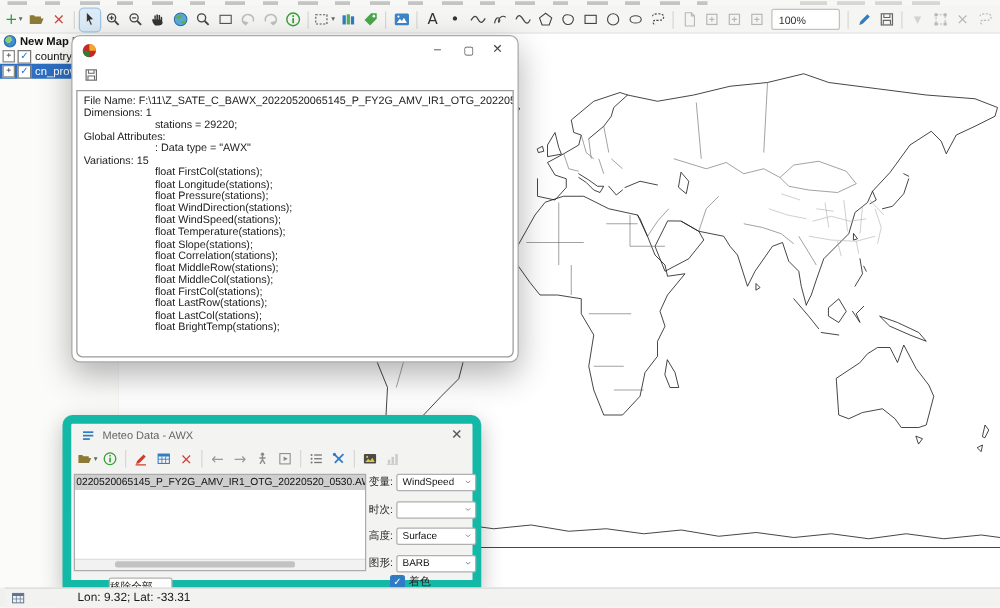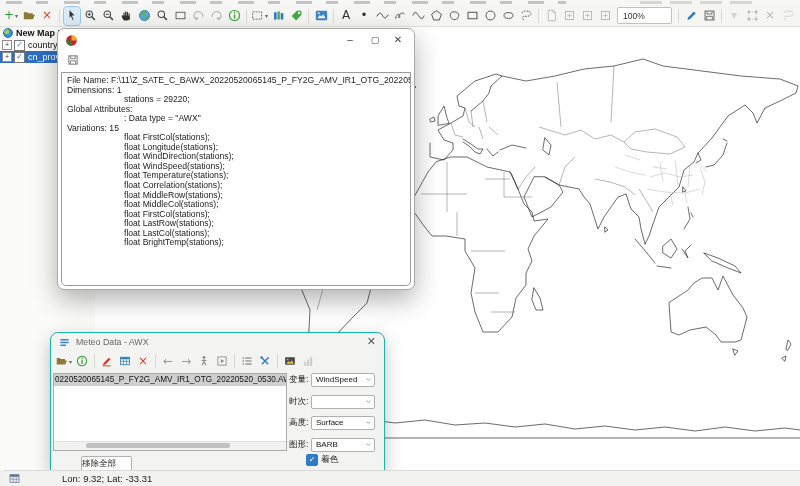--- a/index.html
+++ b/index.html
@@ -46,21 +46,21 @@
   .applogo{position:absolute;left:7px;top:5px;width:13px;height:13px;}
   .wbtn{position:absolute;top:3px;width:24px;height:16px;font-size:10px;color:#444;text-align:center;line-height:16px;}
   .dlg1 .savebar{position:absolute;left:0;top:22px;right:0;height:20px;}
   .dlg1 .savebar .ic{position:absolute;left:9px;top:3px;width:12px;height:12px;color:#666;}
   .dlg1 .content{position:absolute;left:3px;right:3px;top:43px;bottom:3px;border:1px solid #9a9a9a;
                  background:#fff;overflow:hidden;padding:3px 0 0 5px;box-sizing:border-box;border-radius:0 0 5px 5px;}
   .iline{font-size:8.6px;line-height:9.55px;color:#222;white-space:nowrap;}
   .iline.ind{padding-left:57px;}
   
   .dlg2{position:absolute;left:50px;top:332px;width:335px;height:139px;background:#f3f3f2;
-        border:1px solid #14b8a6;border-radius:8px 8px 0 0;box-shadow:0 6px 18px rgba(0,0,0,.25);box-sizing:border-box;}
+        border:7px solid #14b8a6;border-radius:8px 8px 0 0;box-shadow:0 6px 18px rgba(0,0,0,.25);box-sizing:border-box;}
   .dlg2 .tbar{position:absolute;left:0;top:0;right:0;height:18px;}
   .dlg2 .ticon{position:absolute;left:8px;top:4px;width:11px;height:11px;}
   .dlg2 .ttext{position:absolute;left:25px;top:4px;font-size:8.8px;color:#666;}
   .dlg2 .close{position:absolute;right:8px;top:2px;font-size:11px;color:#555;}
   .mtoolbar{position:absolute;left:4px;top:18px;right:2px;height:20px;display:flex;align-items:center;}
   .mtoolbar .tbtn .ic{width:12px;height:12px;}
   .flist{position:absolute;left:2px;top:40px;width:234px;height:78px;background:#fff;border:1px solid #ababab;box-sizing:border-box;}
   .fitem{height:12px;font-size:8.2px;line-height:12px;color:#111;white-space:nowrap;overflow:hidden;padding-left:1px;}
   .fitem.sel{background:#cfcfcf;}
   .hscroll{position:absolute;left:0;bottom:0;width:100%;height:8px;background:#f2f2f2;border-top:1px solid #e0e0e0;}
@@ -551,23 +551,25 @@
   </div>
   <div class="content" id="info-content">
       <div class="iline">File Name: F:\11\Z_SATE_C_BAWX_20220520065145_P_FY2G_AMV_IR1_OTG_20220520_0530.AWX</div>
       <div class="iline">Dimensions: 1</div>
       <div class="iline ind">stations = 29220;</div>
       <div class="iline">Global Attributes:</div>
       <div class="iline ind">: Data type = "AWX"</div>
       <div class="iline">Variations: 15</div>
       <div class="iline ind">float FirstCol(stations);</div>
       <div class="iline ind">float Longitude(stations);</div>
+      <div class="iline ind">float Pressure(stations);</div>
       <div class="iline ind">float WindDirection(stations);</div>
       <div class="iline ind">float WindSpeed(stations);</div>
       <div class="iline ind">float Temperature(stations);</div>
+      <div class="iline ind">float Slope(stations);</div>
       <div class="iline ind">float Correlation(stations);</div>
       <div class="iline ind">float MiddleRow(stations);</div>
       <div class="iline ind">float MiddleCol(stations);</div>
       <div class="iline ind">float FirstCol(stations);</div>
       <div class="iline ind">float LastRow(stations);</div>
       <div class="iline ind">float LastCol(stations);</div>
       <div class="iline ind">float BrightTemp(stations);</div>
     </div>
 </div>
 

